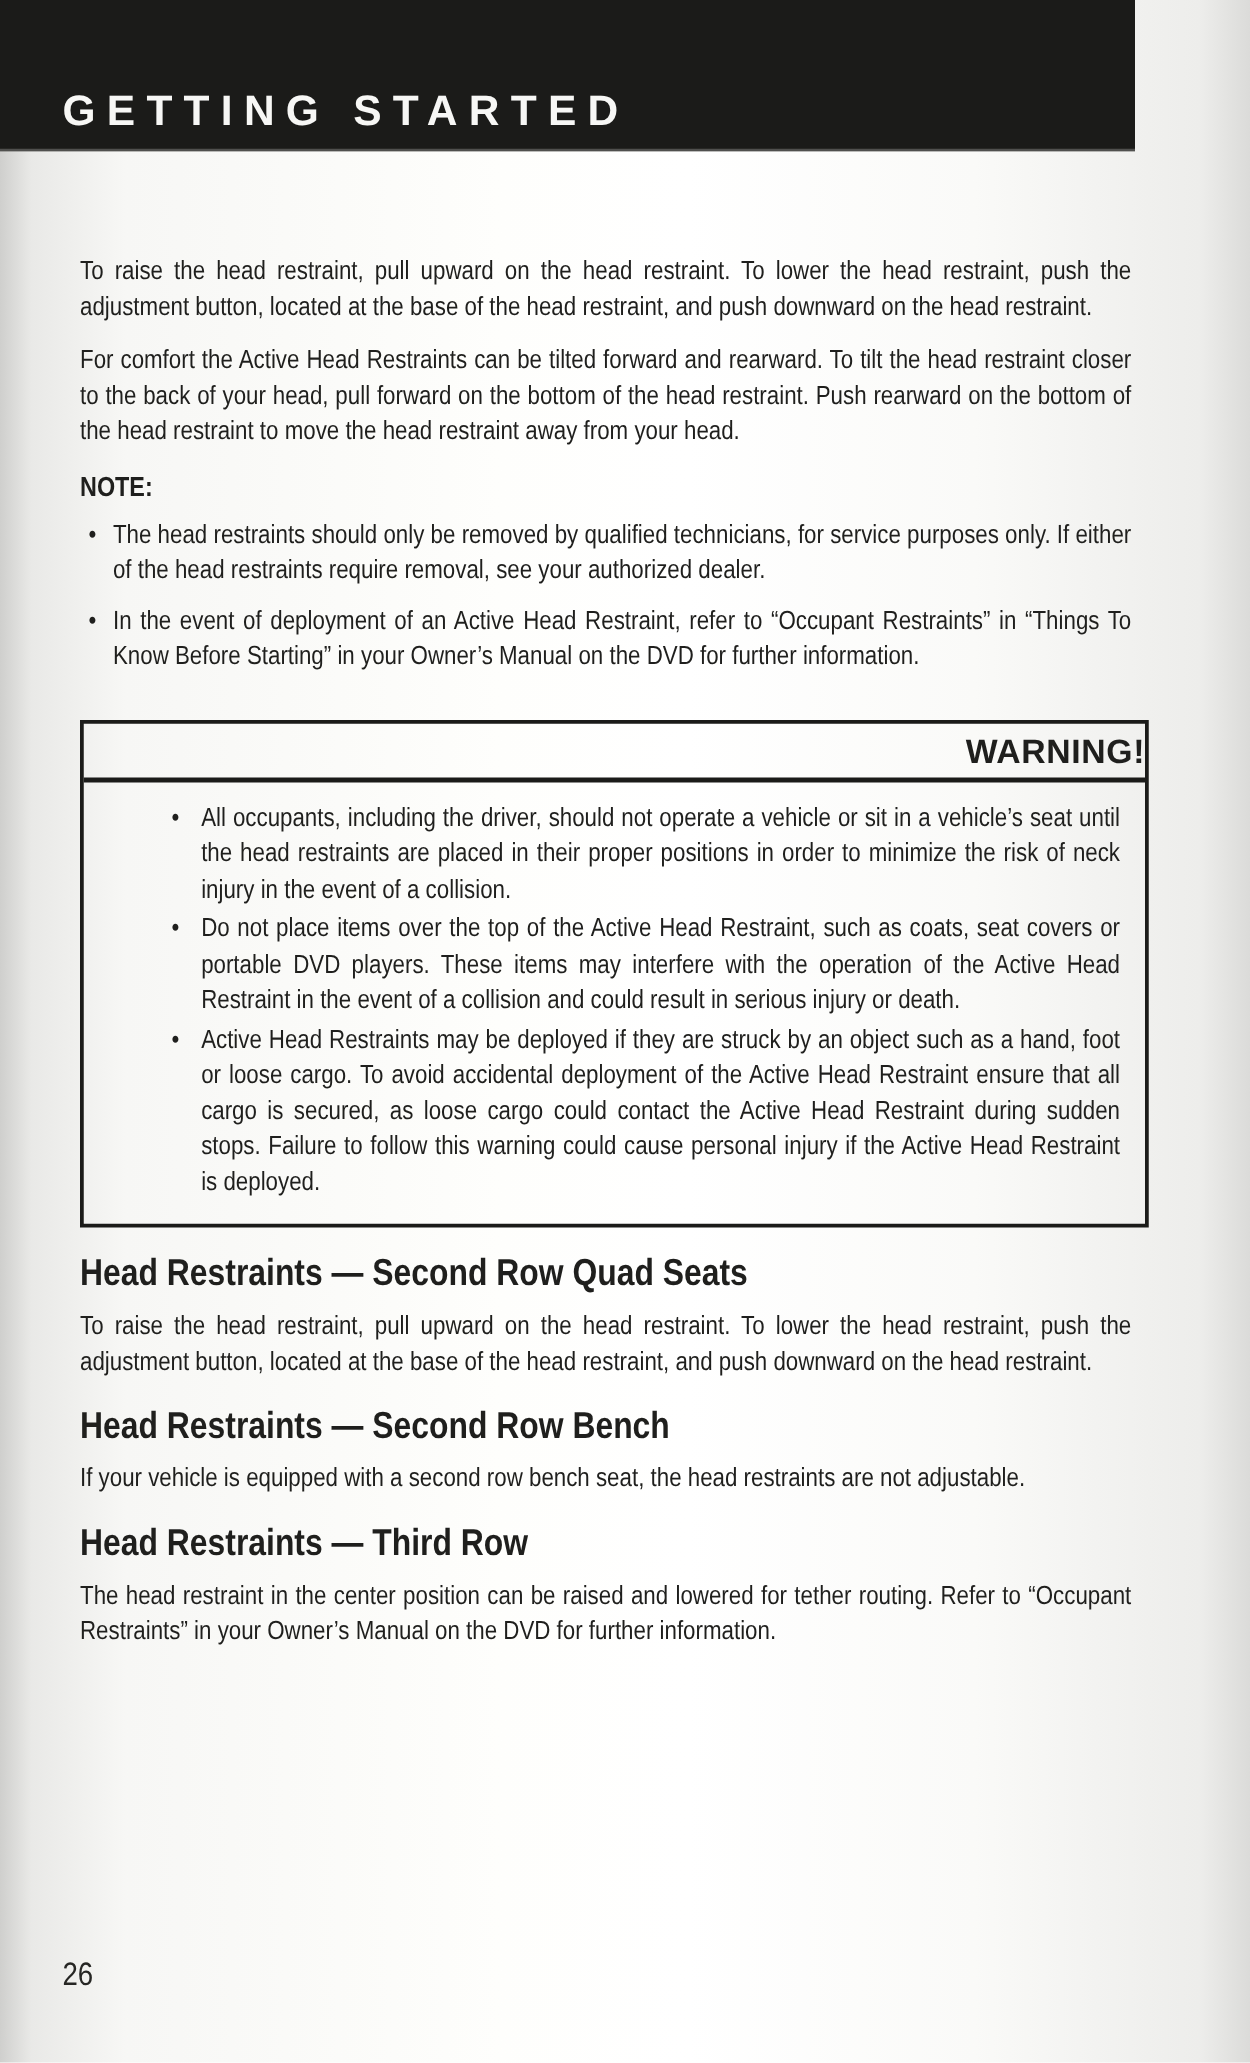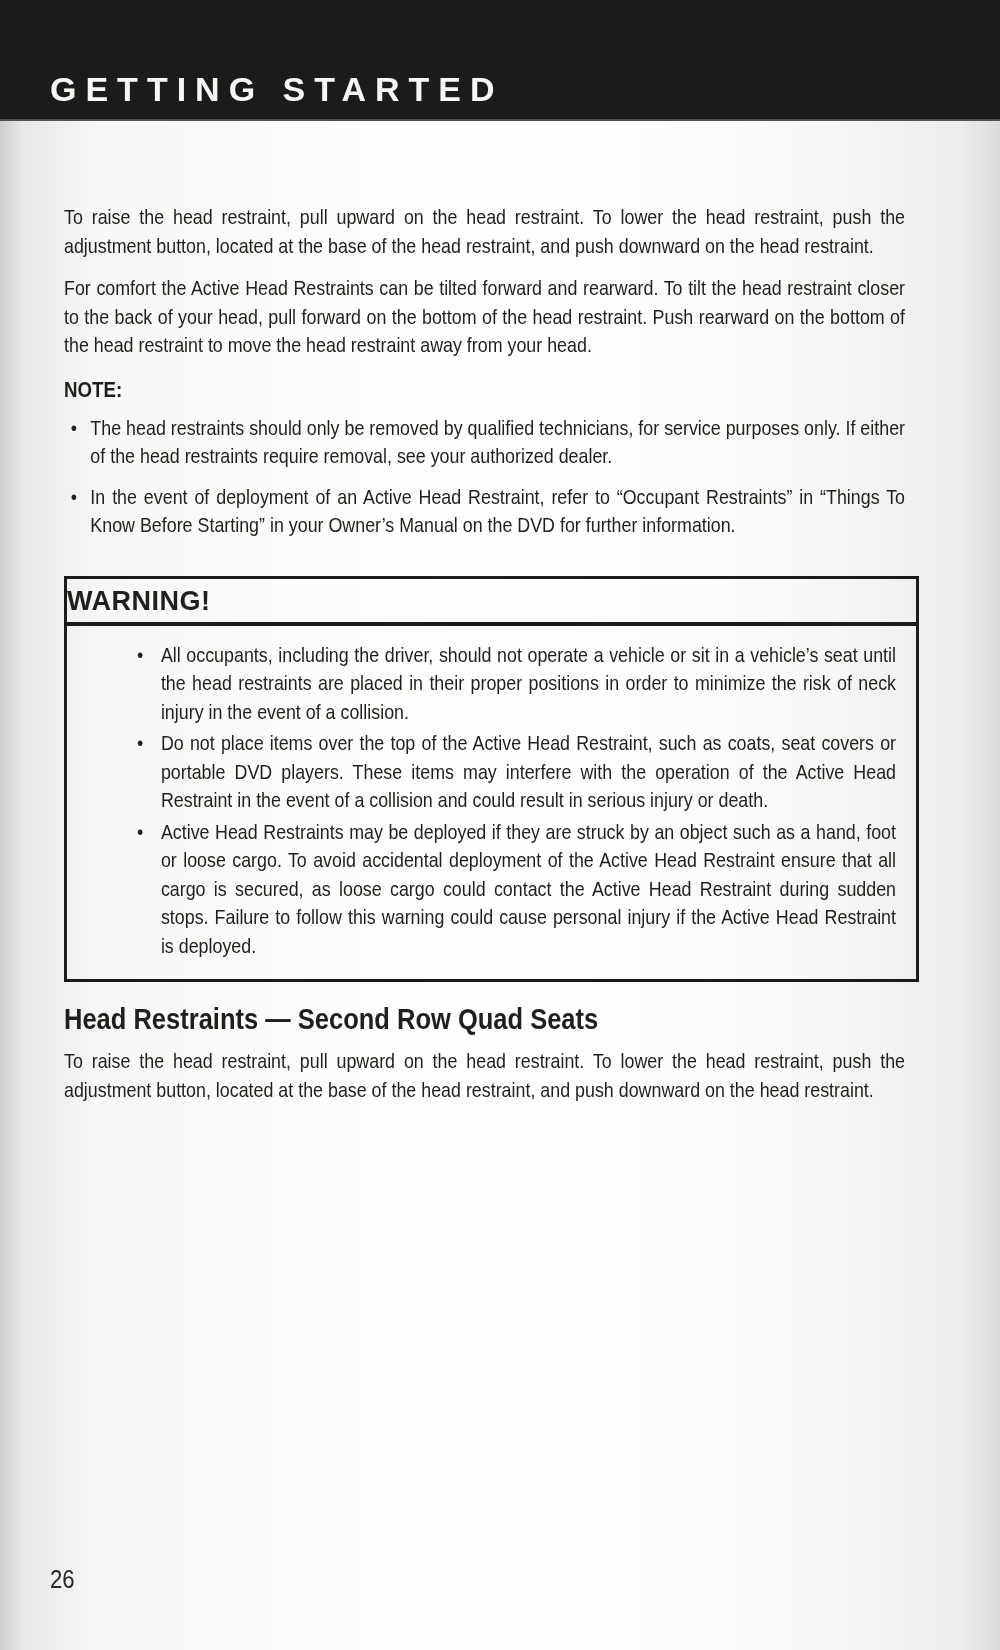--- a/index.html
+++ b/index.html
@@ -14,21 +14,21 @@
     width: 1000px;
     height: 1650px;
     background: linear-gradient(90deg,
       #cfcfcd 0%, #e9e9e7 2.5%, #f7f7f5 10%,
       #fefefc 40%, #ffffff 55%, #fafaf8 78%,
       #ededeb 96%, #dbdbd9 100%);
     overflow: hidden;
   }
   
   .header-bar {
-    width: 1000px;
+    width: 908px;
     height: 121px;
     background: #1b1b19;
     border-bottom: 2px solid #85858380;
     display: flex;
     align-items: flex-end;
     padding: 0 1px 13px 50px;
   }
   .header-title {
     color: #f7f7f5;
     font-size: 34px;
@@ -75,21 +75,21 @@
   }
   
   .warning-box {
     margin-top: 36px;
     width: 855px;
     border: 3px solid #1b1b19;
     background: transparent;
   }
   .warning-title-row {
     border-bottom: 4px solid #1b1b19;
-    text-align: left;
+    text-align: right;
     padding: 7px 0 6px 0;
   }
   .warning-title {
     font-size: 27px;
     font-weight: 700;
     letter-spacing: 0.5px;
     line-height: 30px;
   }
   .warning-body {
     padding: 15px 20px 16px 17px;
@@ -151,19 +151,27 @@
           <li>Active Head Restraints may be deployed if they are struck by an object such as a hand, foot or loose cargo. To avoid accidental deployment of the Active Head Restraint ensure that all cargo is secured, as loose cargo could contact the Active Head Restraint during sudden stops. Failure to follow this warning could cause personal injury if the Active Head Restraint is deployed.</li>
         </ul>
       </div>
     </div>
 
     <div>
       <h2 class="section-heading cond">Head Restraints — Second Row Quad Seats</h2>
       <p class="para body-text cond">To raise the head restraint, pull upward on the head restraint. To lower the head restraint, push the adjustment button, located at the base of the head restraint, and push downward on the head restraint.</p>
     </div>
 
+    <div>
+      <h2 class="section-heading cond">Head Restraints — Second Row Bench</h2>
+      <p class="para body-text cond">If your vehicle is equipped with a second row bench seat, the head restraints are not adjustable.</p>
+    </div>
 
+    <div>
+      <h2 class="section-heading cond">Head Restraints — Third Row</h2>
+      <p class="para body-text cond">The head restraint in the center position can be raised and lowered for tether routing. Refer to “Occupant Restraints” in your Owner’s Manual on the DVD for further information.</p>
+    </div>
 
   </div>
 
   <div class="page-number cond">26</div>
 
 </div>
 
 </body></html>

